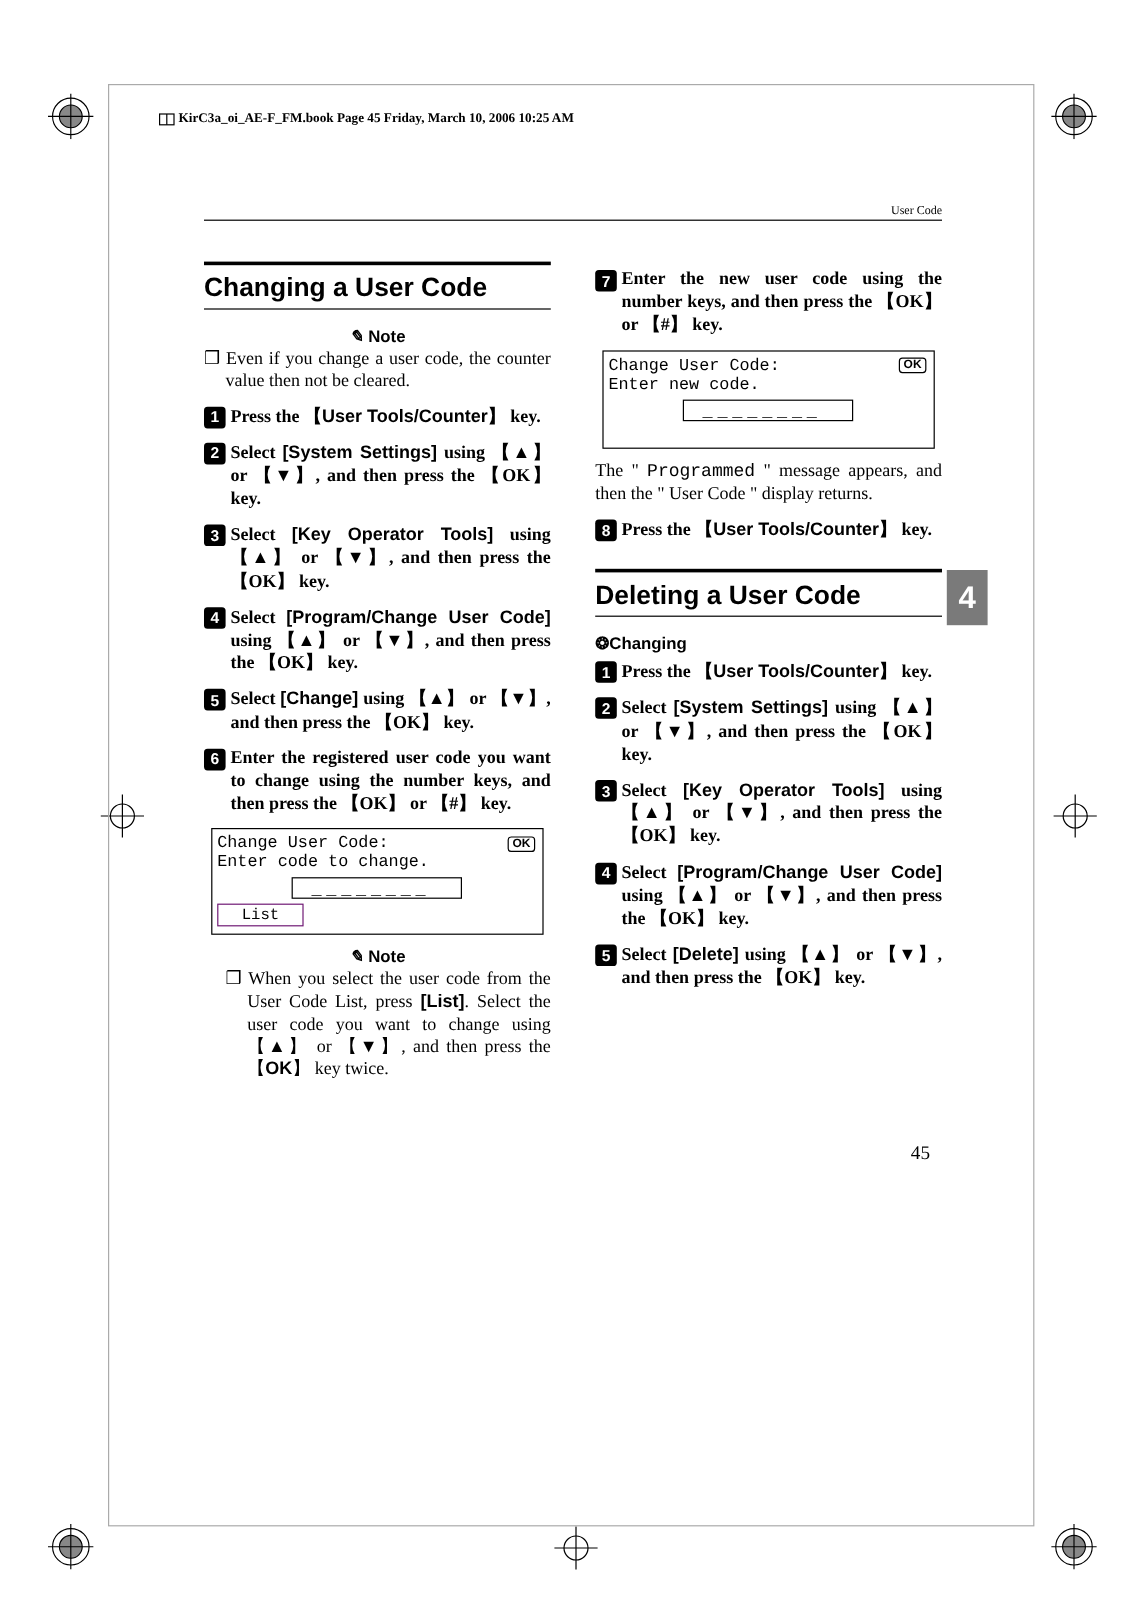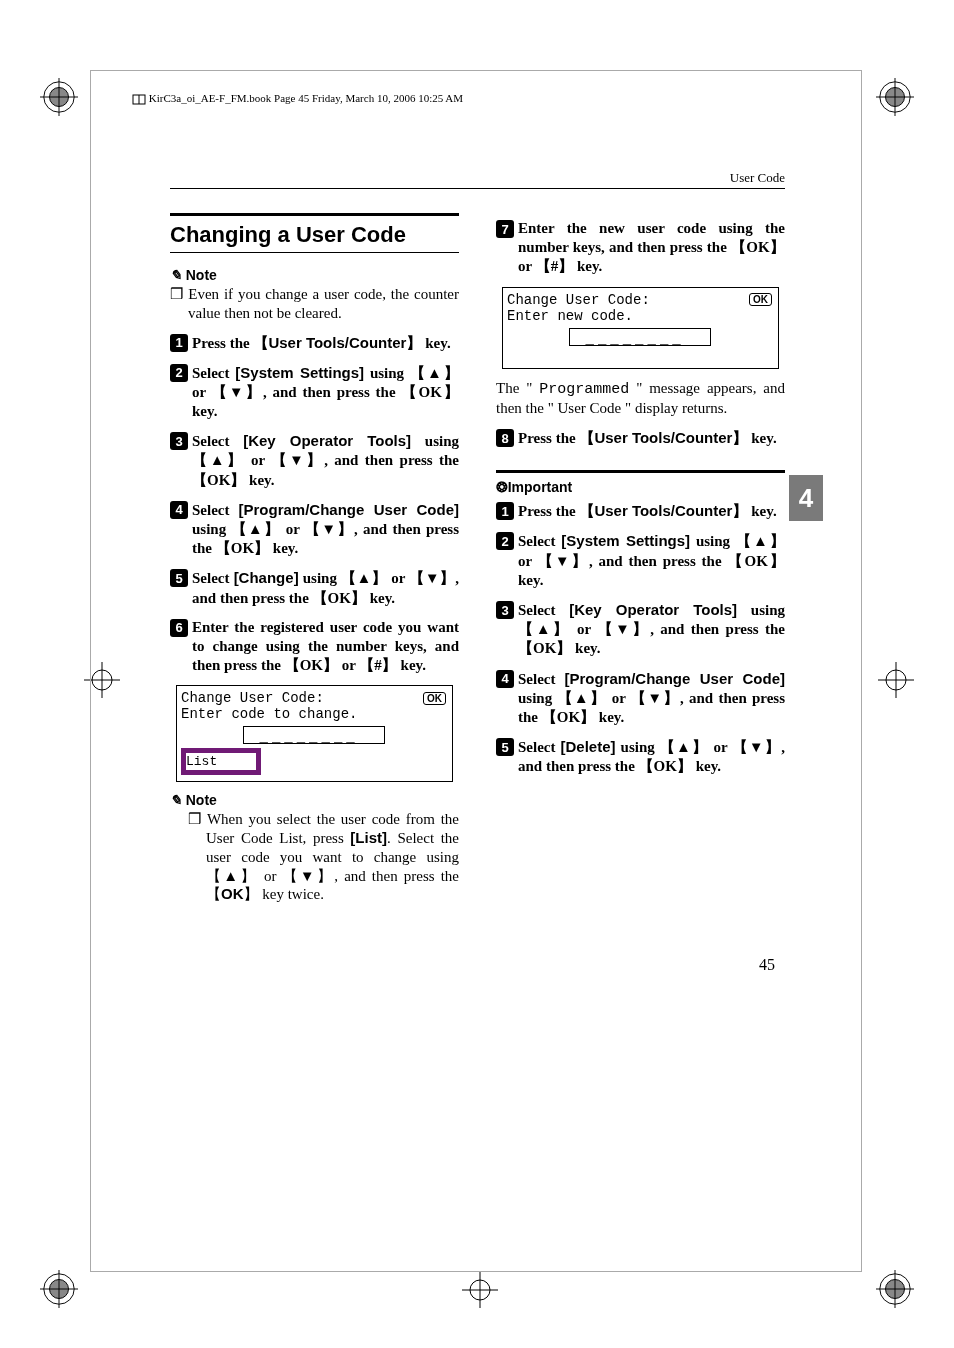--- a/index.html
+++ b/index.html
@@ -34,33 +34,34 @@
     top: 70px;
     width: 770px;
     height: 1200px;
   }
   .meta-line {
     position: absolute;
     left: 132px;
     top: 92px;
     font-size: 11px;
     font-family: "Times New Roman", serif;
+    font-weight: bold;
   }
   .content {
     position: absolute;
     left: 170px;
     top: 170px;
     width: 615px;
   }
   .header-right {
     text-align: right;
-    font-size: 13px;
+    font-size: 10px;
     border-bottom: 1px solid #000;
     padding-bottom: 2px;
-    margin-bottom: 24px;
+    margin-bottom: 34px;
   }
   .columns {
     display: flex;
     gap: 37px;
   }
   .col {
     width: 298px;
   }
   .heading-bar {
     border-top: 3px solid #000;
@@ -72,20 +73,21 @@
     font-size: 22px;
     border-bottom: 1px solid #000;
     padding: 4px 0 4px 0;
     margin-bottom: 14px;
   }
   .note-head {
     font-family: Arial, Helvetica, sans-serif;
     font-weight: bold;
     font-size: 14px;
     margin: 6px 0 2px 0;
+    text-align: center;
   }
   .note-head .pencil {
     font-style: italic;
     margin-right: 4px;
   }
   .important-head {
     font-family: Arial, Helvetica, sans-serif;
     font-weight: bold;
     font-size: 14px;
     margin: 6px 0 2px 0;
@@ -167,22 +169,23 @@
     margin: 4px auto 2px auto;
     position: relative;
   }
   .lcd-entry .dashes {
     position: absolute;
     letter-spacing: 4px;
     left: 16px;
     bottom: -2px;
   }
   .lcd-list {
-    border: 5px solid #701a75;
+    border: 1px solid #701a75;
     width: 70px;
+    text-align: center;
     font-size: 13px;
     margin-top: 4px;
     padding: 1px 0;
   }
   .side-tab {
     position: absolute;
     right: -38px;
     top: 305px;
     width: 34px;
     height: 46px;
@@ -354,23 +357,24 @@
         <span>The " </span><span class="mono">Programmed</span><span> " message appears, and then the " User Code " display returns.</span>
       </div>
 
       <div class="step">
         <div class="step-num">8</div>
         <div class="step-body"><span>Press the </span><span class="keycap-wrap">【</span><span class="menu-item">User Tools/Counter</span><span class="keycap-wrap">】</span><span> key.</span></div>
       </div>
 
       <div style="height:12px"></div>
       <div class="heading-bar"></div>
+      <div class="heading">Deleting a User Code</div>
 
       <div class="important-head">
-        <span>❂</span><span>Important</span>
+        <span>❂</span><span>Changing</span>
       </div>
 
       <div class="step">
         <div class="step-num">1</div>
         <div class="step-body"><span>Press the </span><span class="keycap-wrap">【</span><span class="menu-item">User Tools/Counter</span><span class="keycap-wrap">】</span><span> key.</span></div>
       </div>
 
       <div class="step">
         <div class="step-num">2</div>
         <div class="step-body"><span>Select </span><span class="menu-item">[System Settings]</span><span> using </span><span>【▲】 or 【▼】, and then press the 【OK】 key.</span></div>

